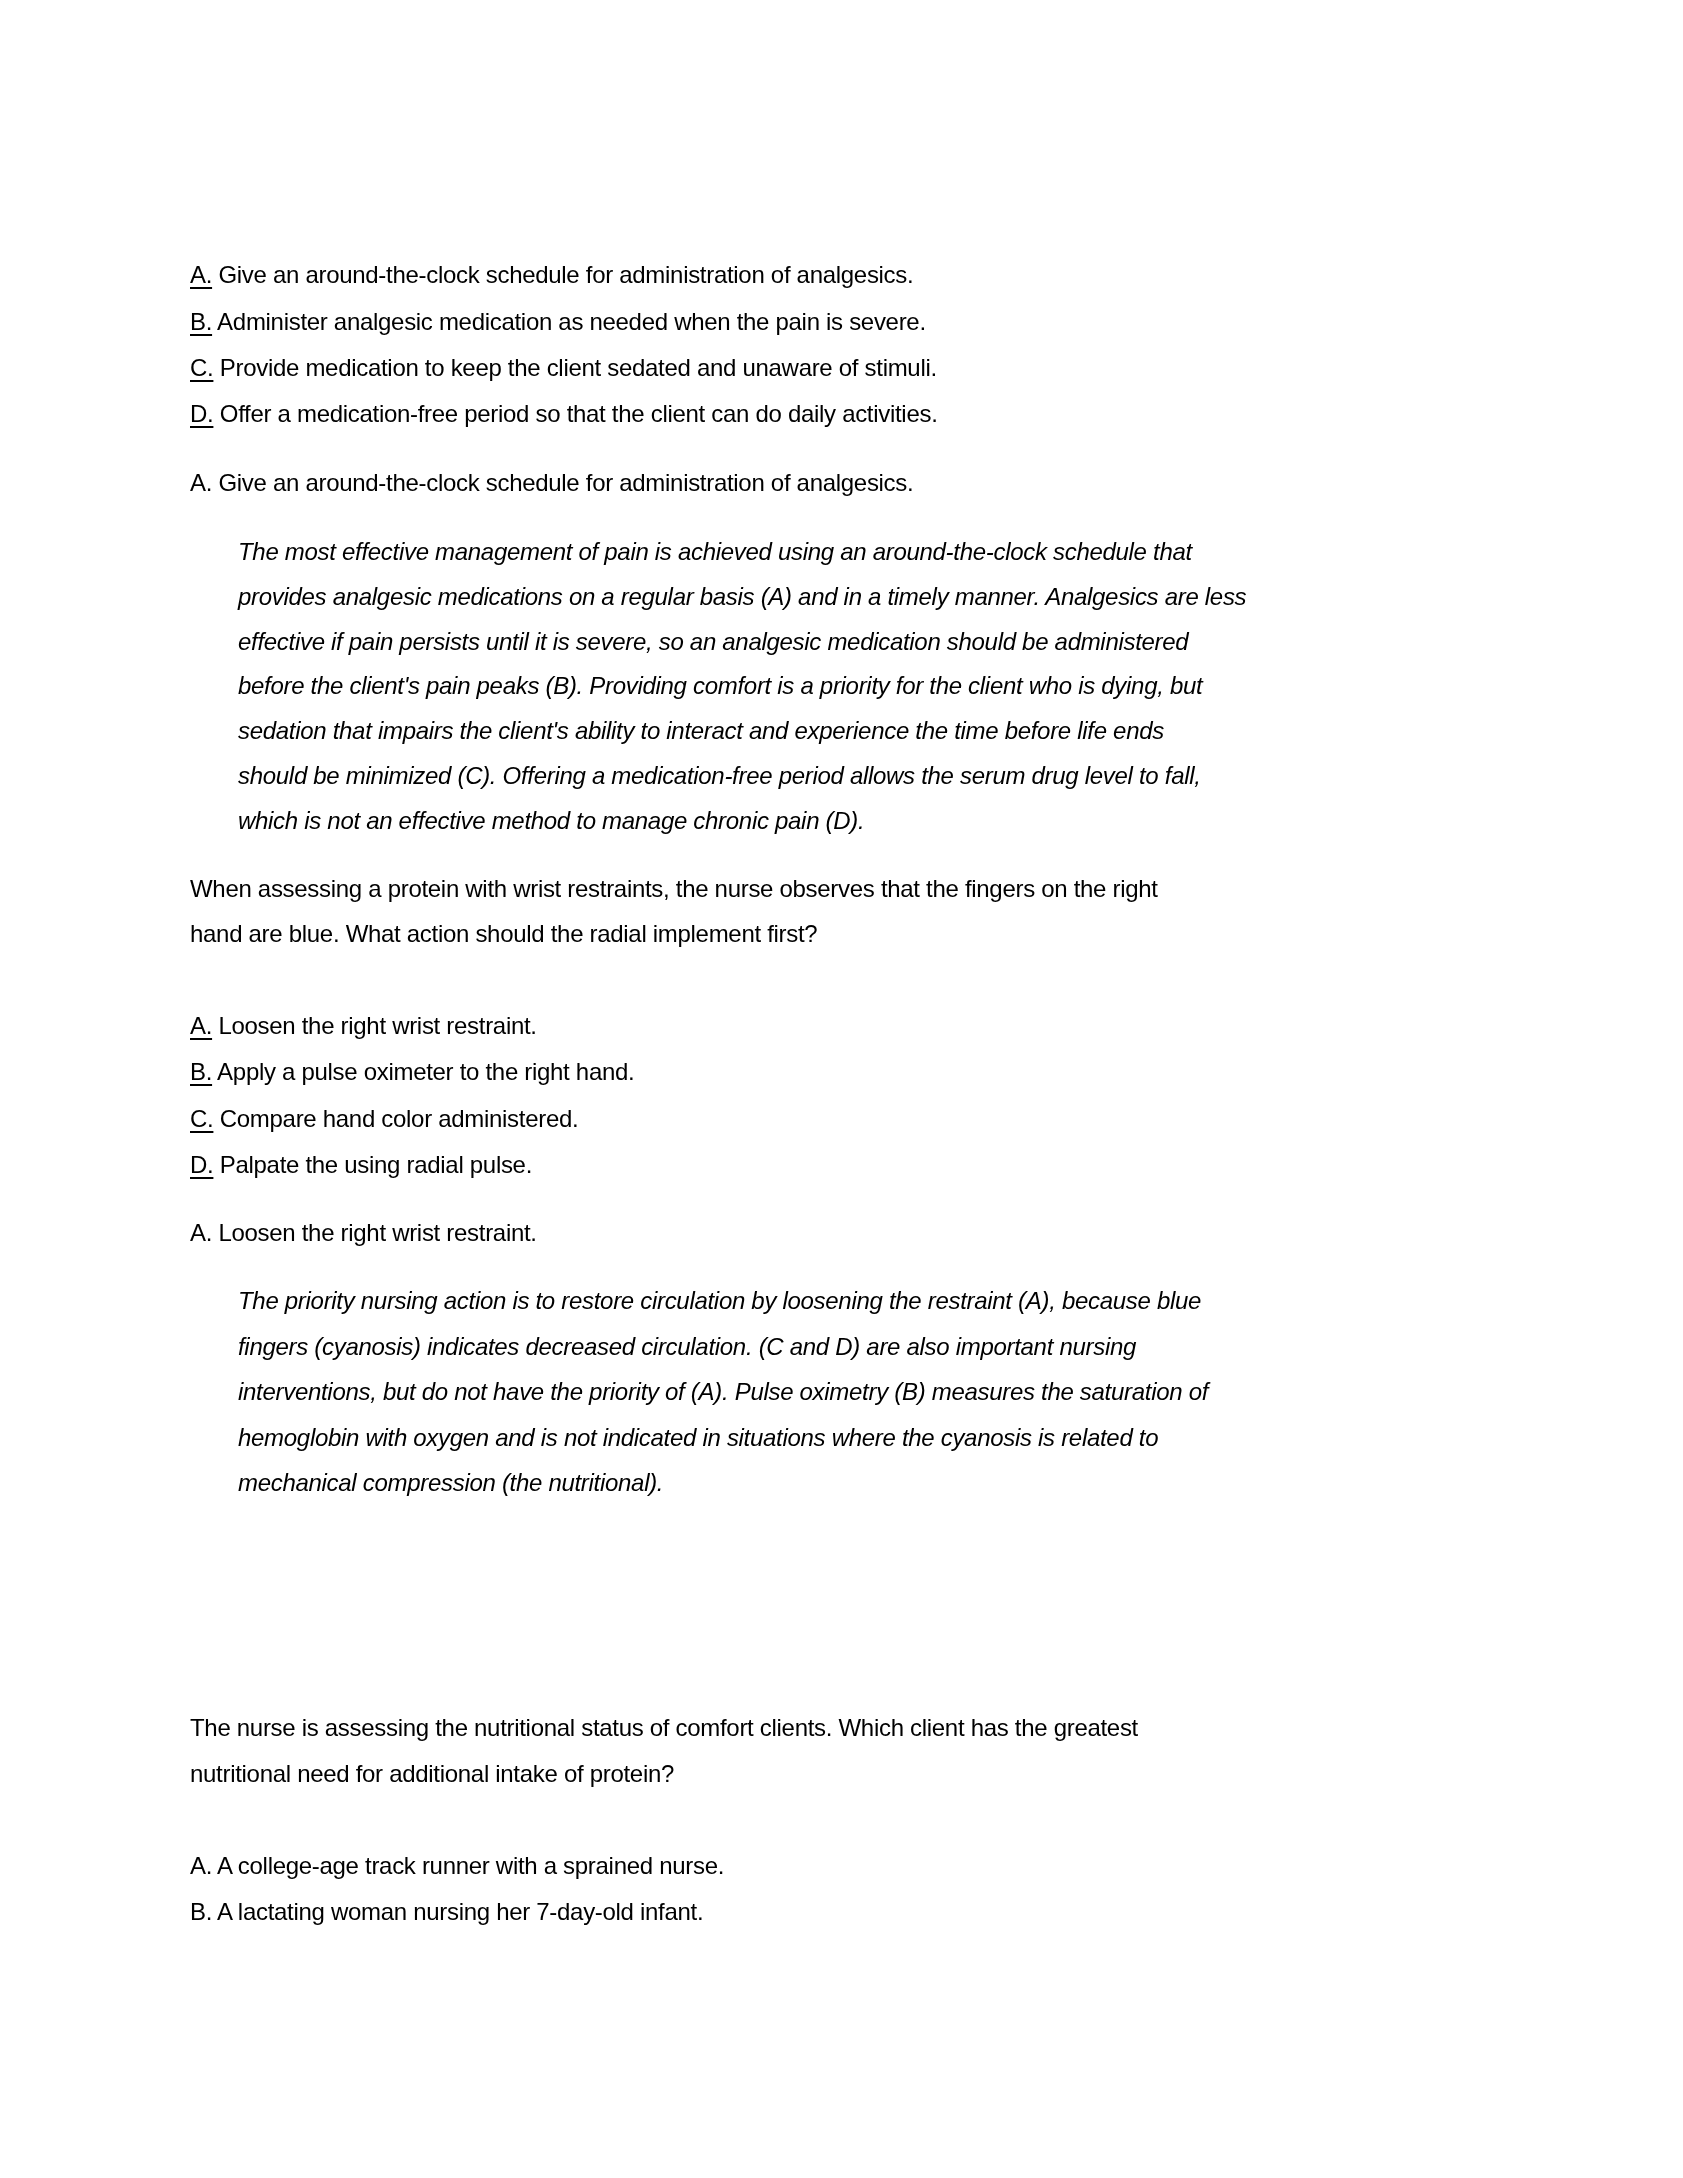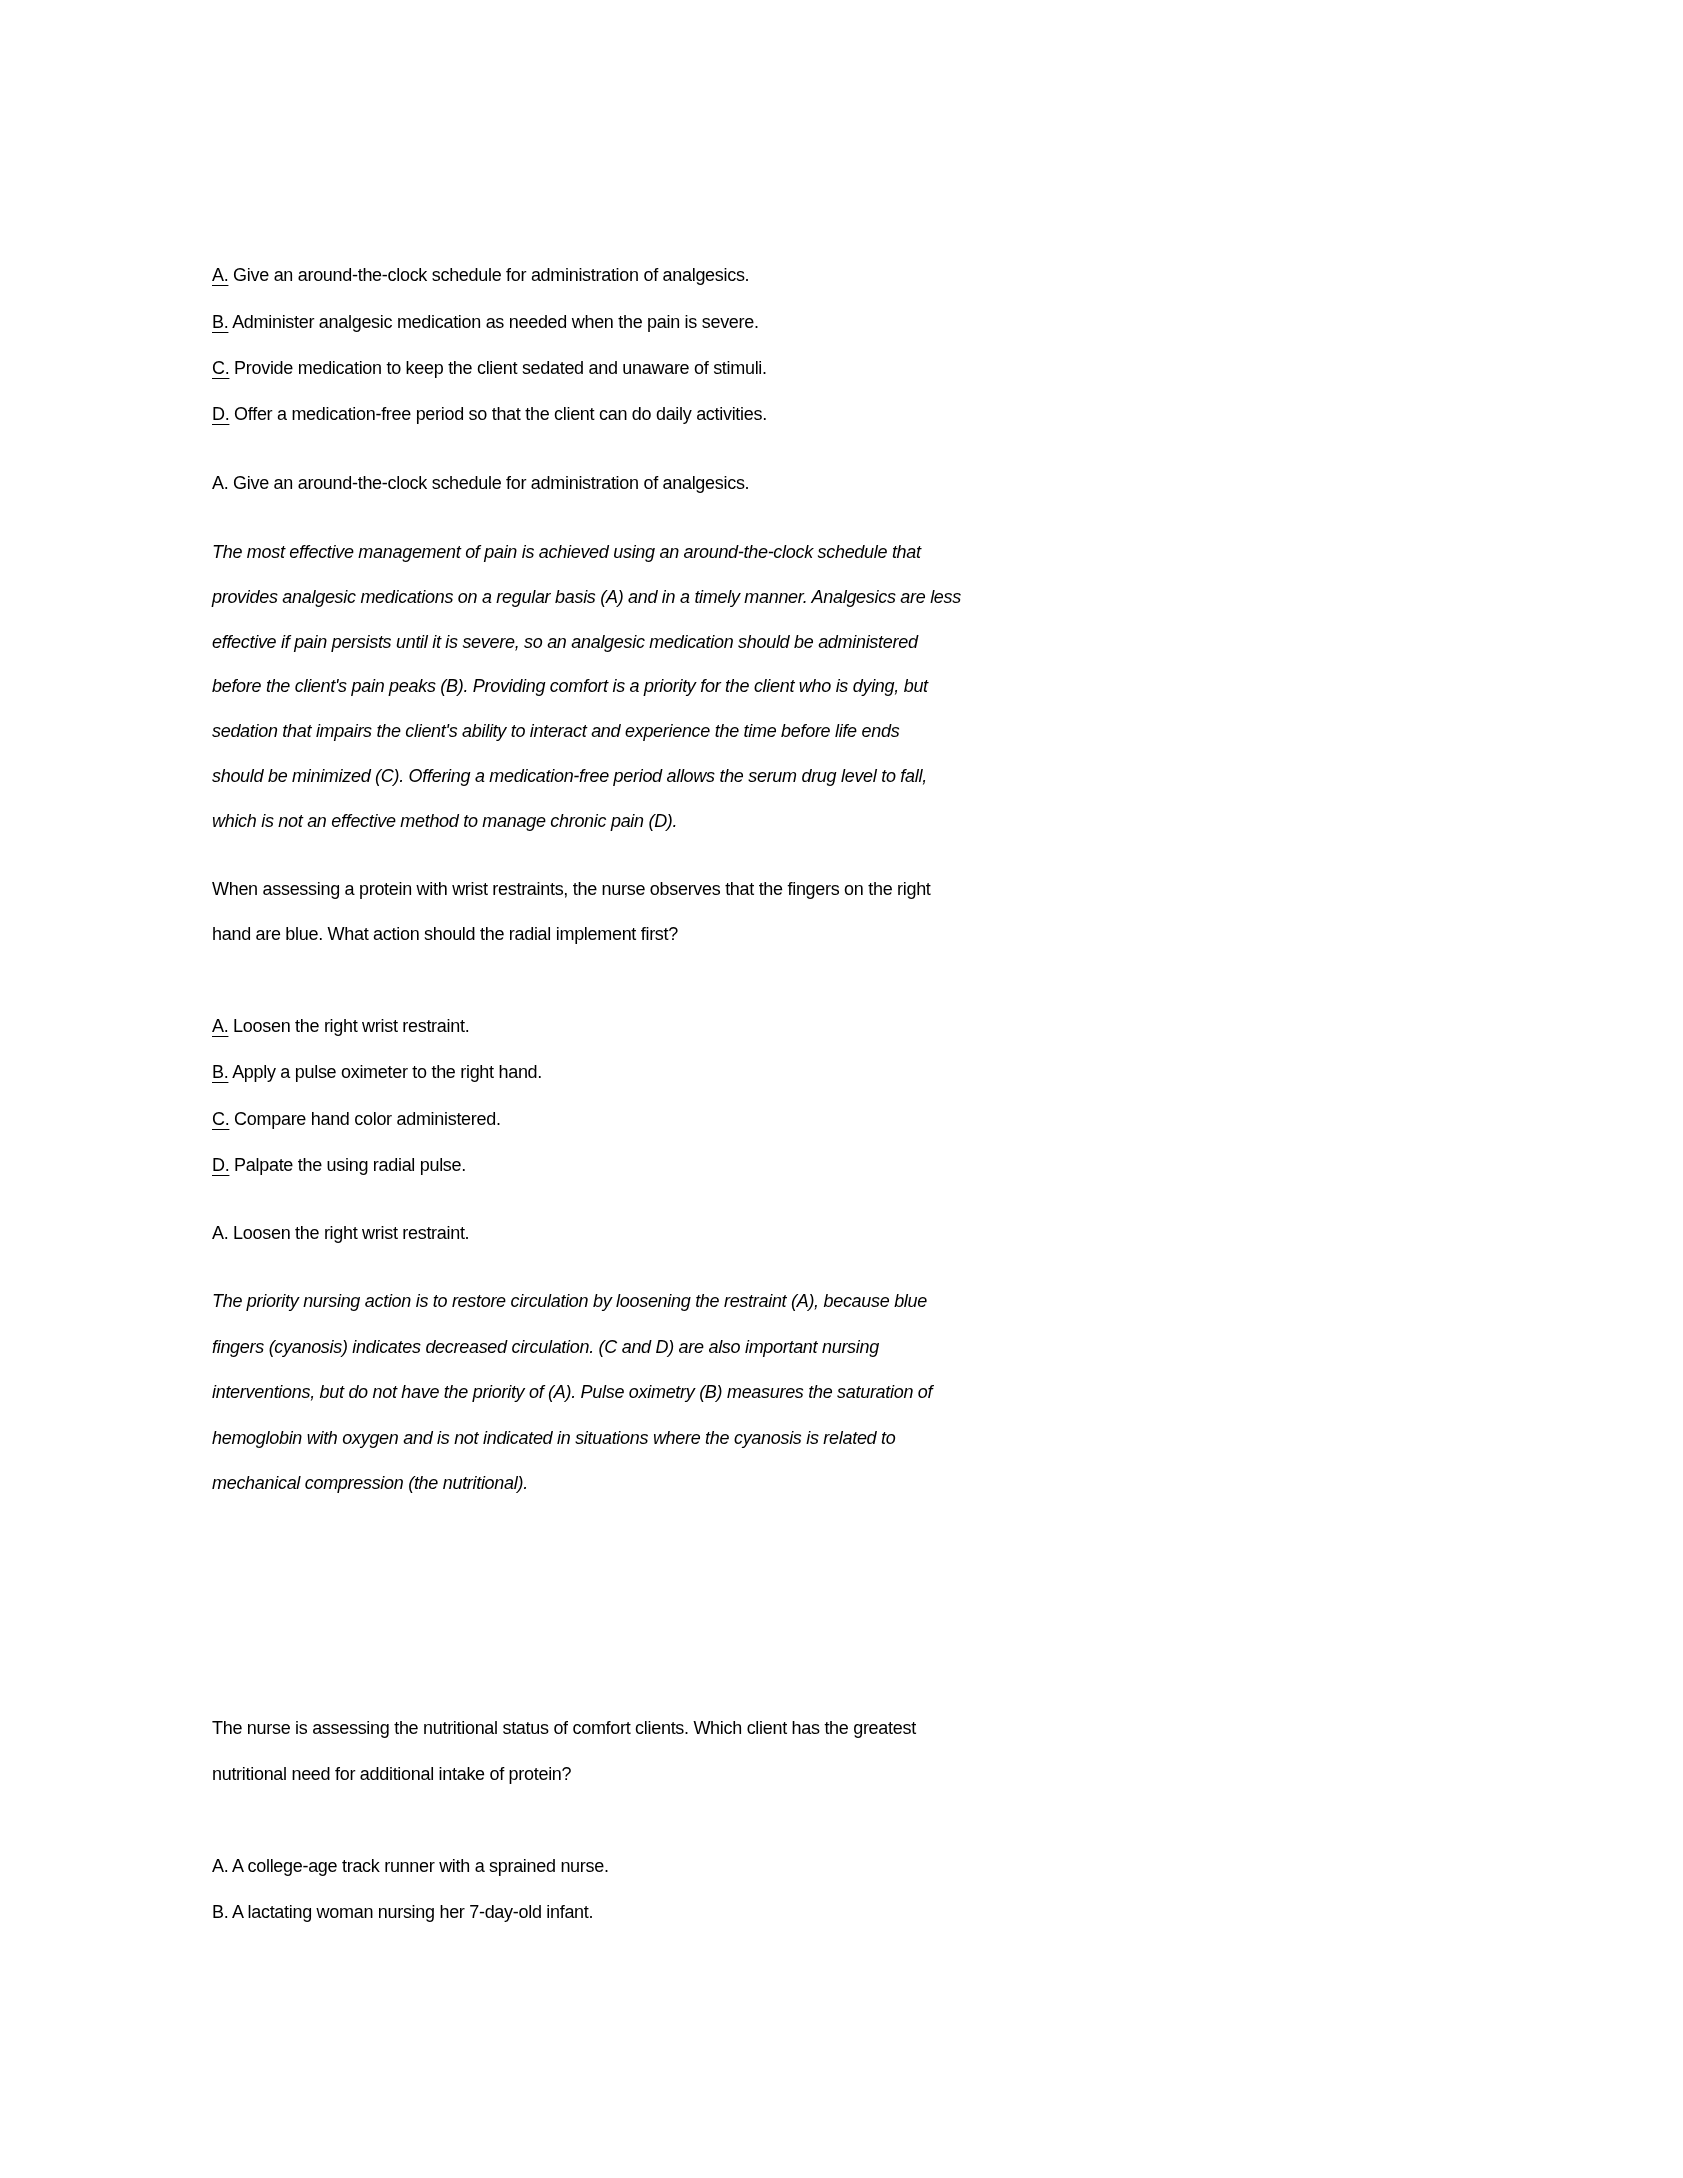--- a/index.html
+++ b/index.html
@@ -1,20 +1,20 @@
 <!DOCTYPE html>
 <html><head>
 <meta charset="utf-8">
 <style>
   html, body { margin: 0; padding: 0; background: #ffffff; }
   body { width: 1683px; height: 2178px; position: relative; overflow: hidden;
          font-family: "Liberation Sans", "DejaVu Sans", sans-serif; color: #000; }
-  .line { position: absolute; left: 212px; font-size: 18px; line-height: 32px;
+  .line { position: absolute; left: 190px; font-size: 24px; line-height: 32px;
           white-space: nowrap; letter-spacing: -0.3px; }
-  .it { font-style: italic; }
+  .it { font-style: italic; margin-left: 48px; }
   .opt-letter { text-decoration: underline; text-underline-offset: 4px; }
 </style>
 </head>
 <body>
 
 <div class="line" style="top:259px"><span class="opt-letter">A.</span><span> Give an around-the-clock schedule for administration of analgesics.</span></div>
 <div class="line" style="top:306px"><span class="opt-letter">B.</span><span> Administer analgesic medication as needed when the pain is severe.</span></div>
 <div class="line" style="top:352px"><span class="opt-letter">C.</span><span> Provide medication to keep the client sedated and unaware of stimuli.</span></div>
 <div class="line" style="top:398px"><span class="opt-letter">D.</span><span> Offer a medication-free period so that the client can do daily activities.</span></div>
 

